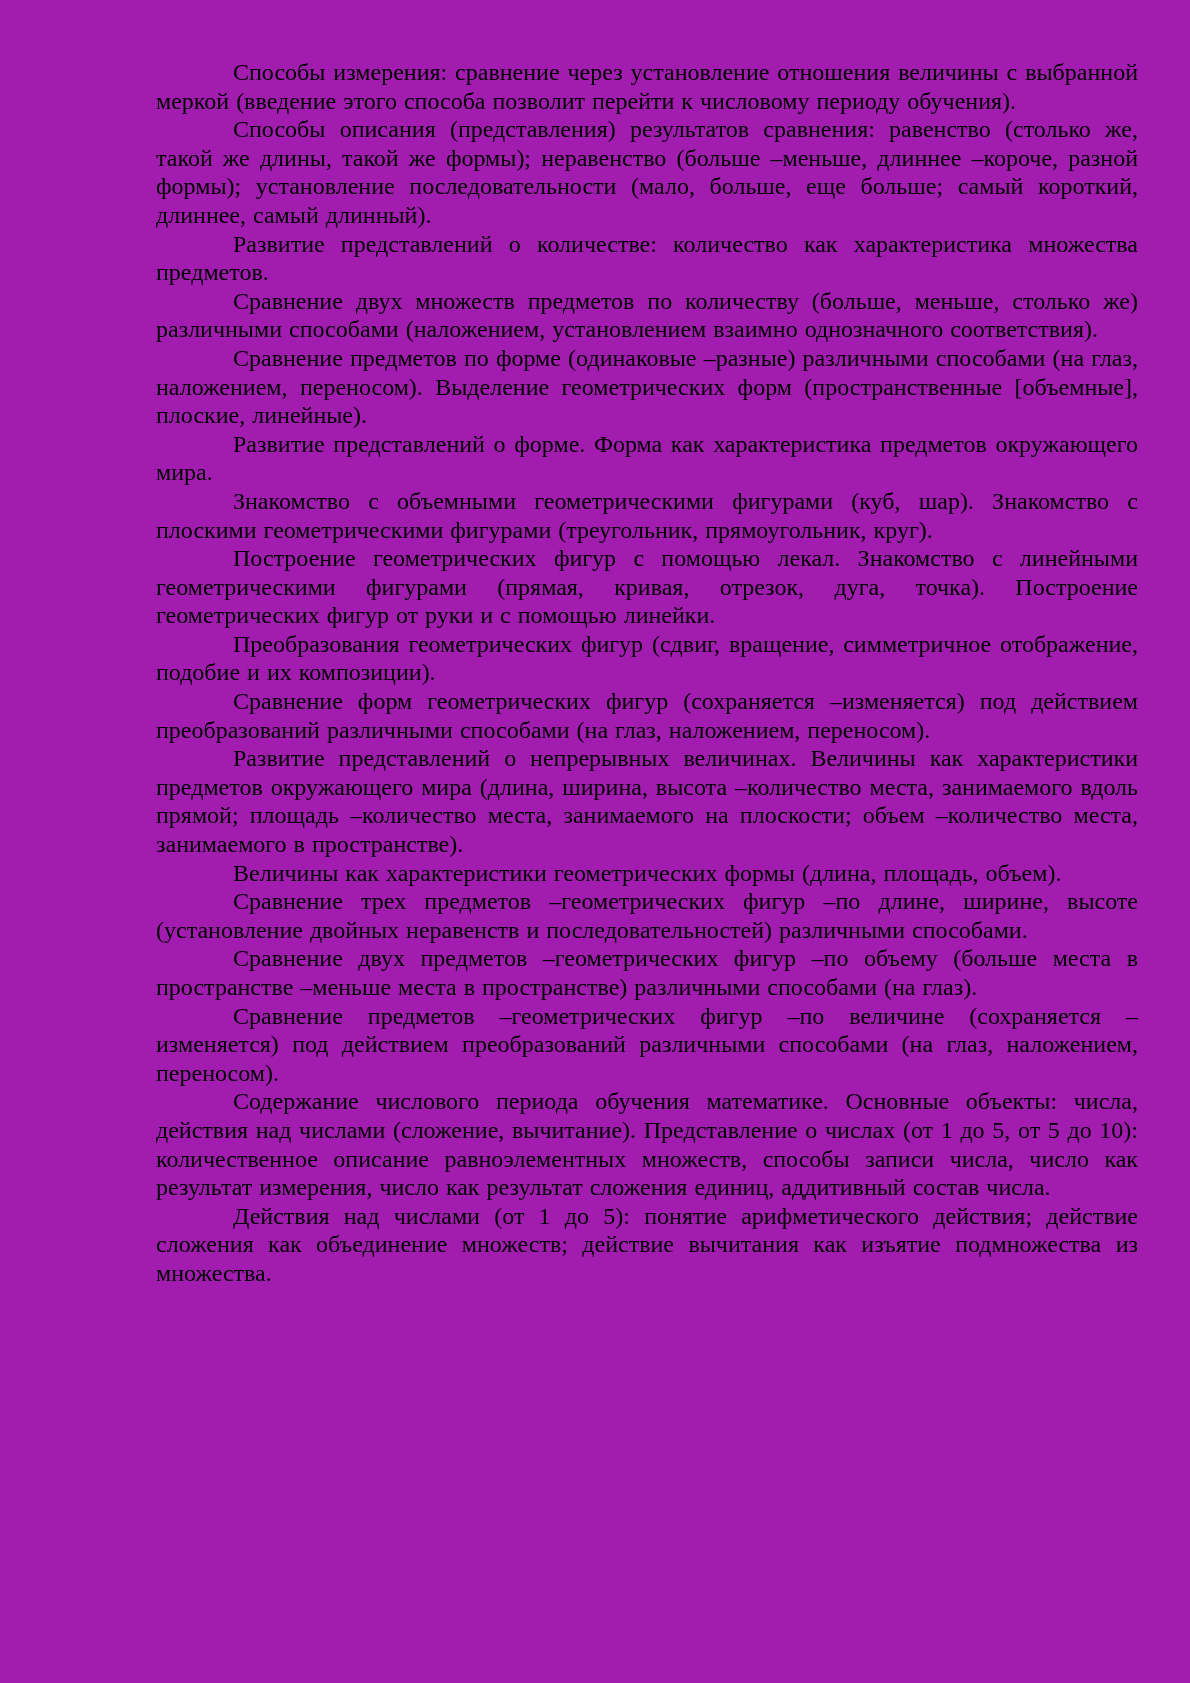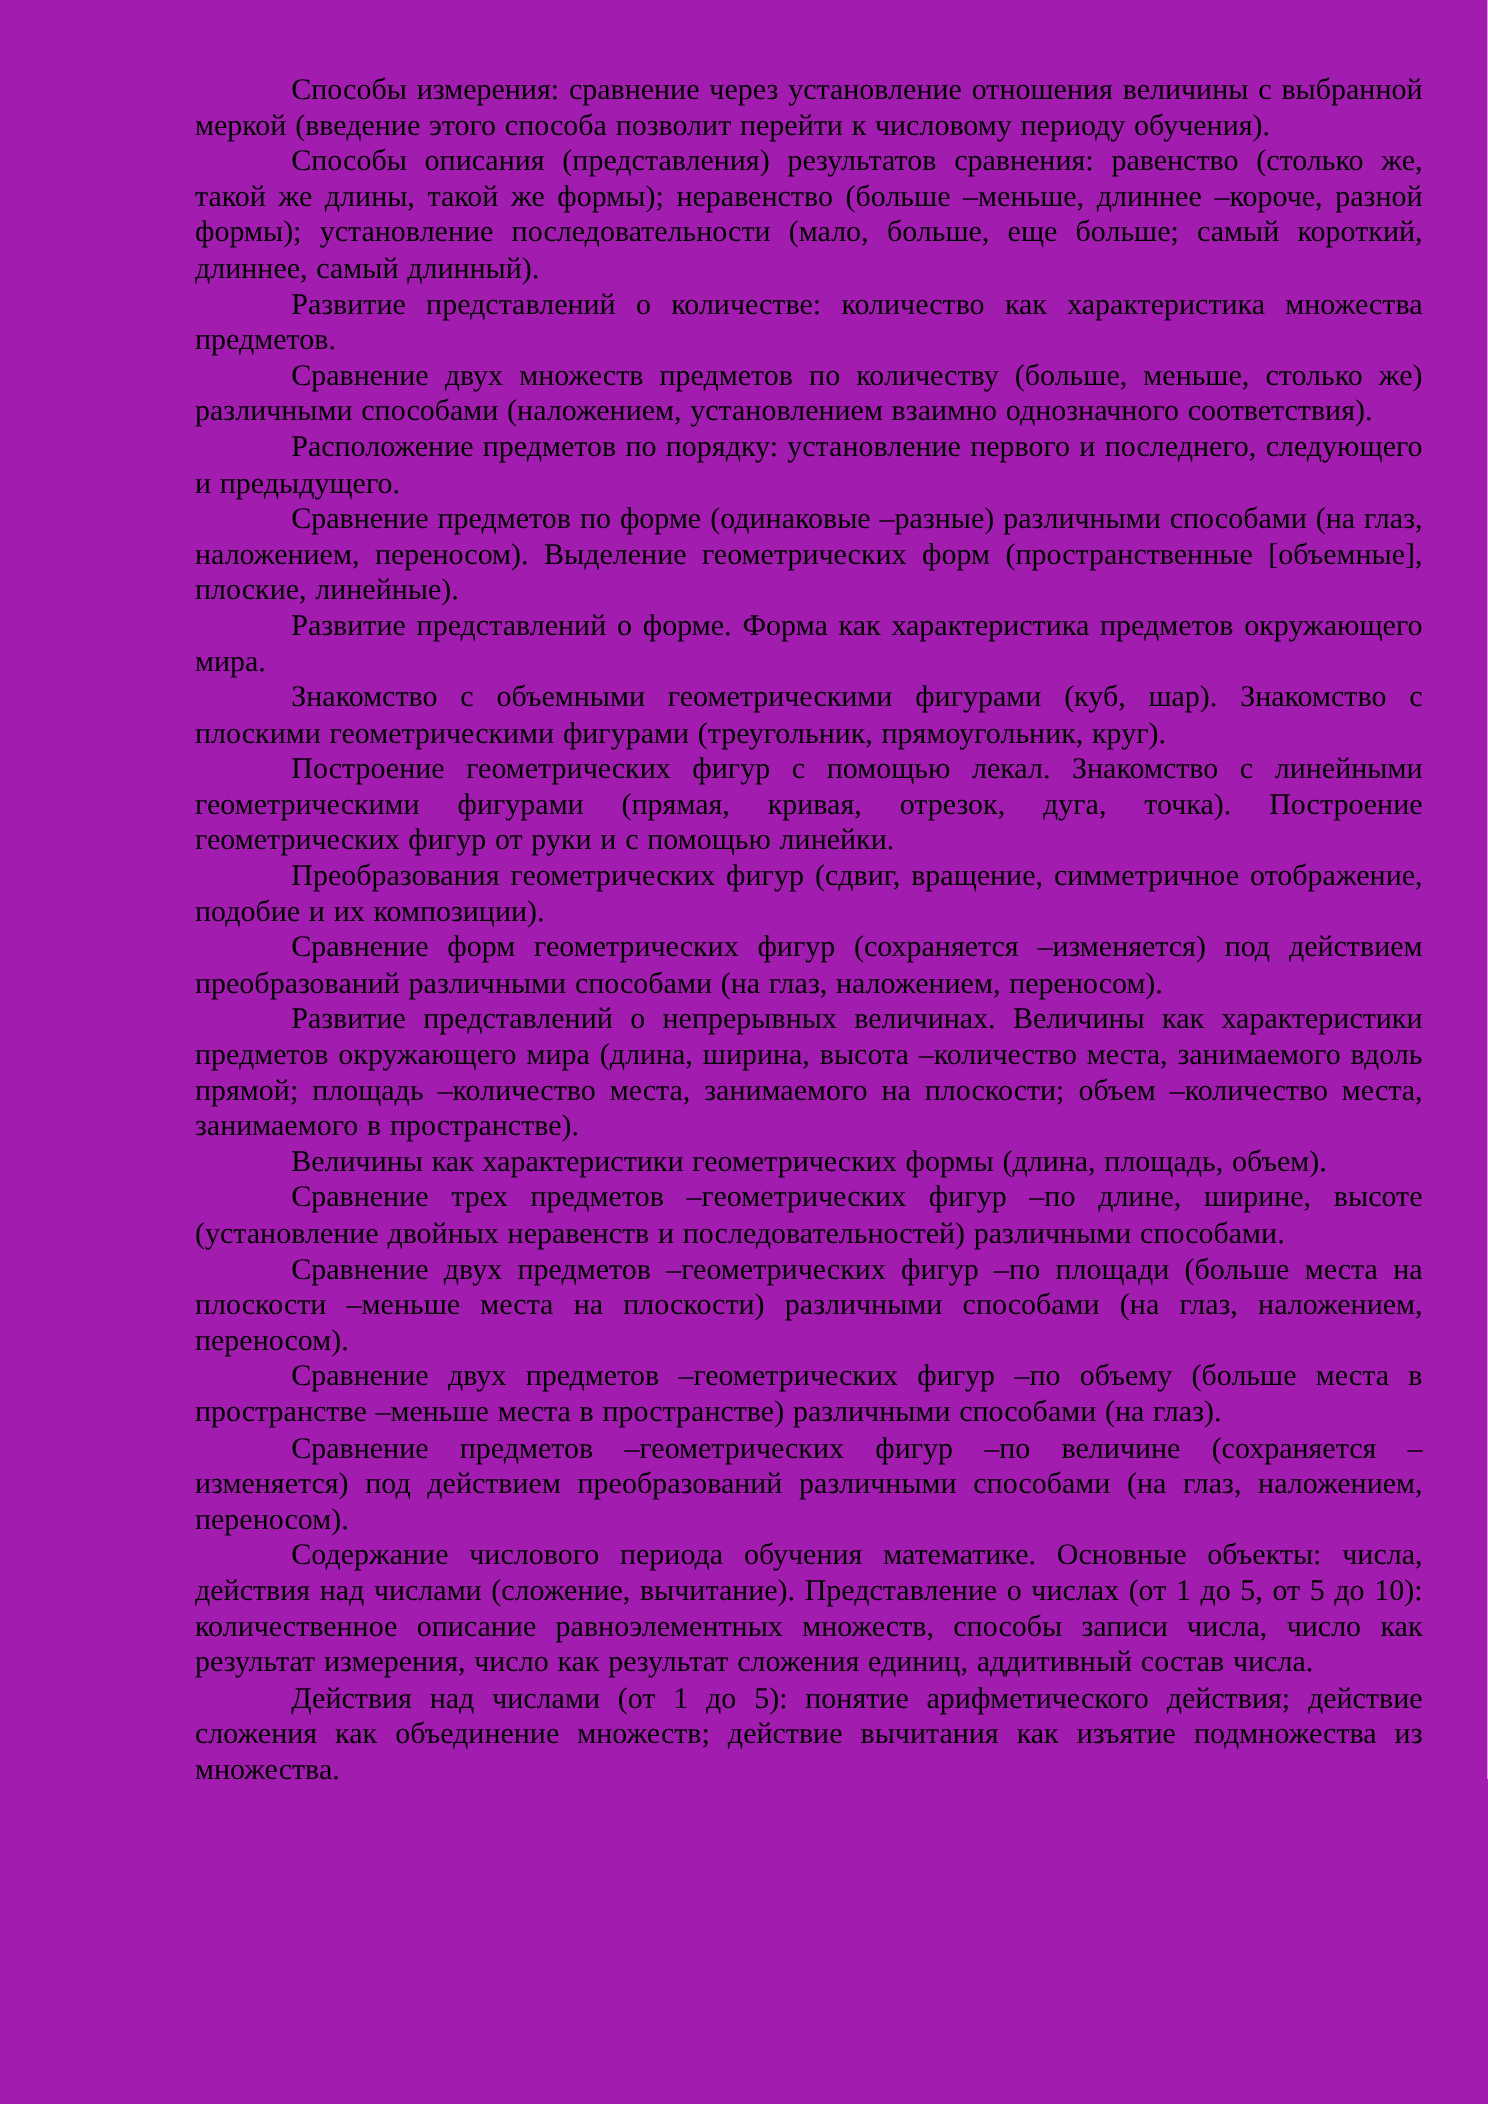--- a/index.html
+++ b/index.html
@@ -34,29 +34,27 @@
 </style>
 </head>
 <body>
 
 <div class="page">
   <div class="text-block">
     <p>Способы измерения: сравнение через установление отношения величины с выбранной меркой (введение этого способа позволит перейти к числовому периоду обучения).</p>
     <p>Способы описания (представления) результатов сравнения: равенство (столько же, такой же длины, такой же формы); неравенство (больше –меньше, длиннее –короче, разной формы); установление последовательности (мало, больше, еще больше; самый короткий, длиннее, самый длинный).</p>
     <p>Развитие представлений о количестве: количество как характеристика множества предметов.</p>
     <p>Сравнение двух множеств предметов по количеству (больше, меньше, столько же) различными способами (наложением, установлением взаимно однозначного соответствия).</p>
-    <p>Расположение предметов по порядку: установление первого и последнего, следующего и предыдущего.</p>
     <p>Сравнение предметов по форме (одинаковые –разные) различными способами (на глаз, наложением, переносом). Выделение геометрических форм (пространственные [объемные], плоские, линейные).</p>
     <p>Развитие представлений о форме. Форма как характеристика предметов окружающего мира.</p>
     <p>Знакомство с объемными геометрическими фигурами (куб, шар). Знакомство с плоскими геометрическими фигурами (треугольник, прямоугольник, круг).</p>
     <p>Построение геометрических фигур с помощью лекал. Знакомство с линейными геометрическими фигурами (прямая, кривая, отрезок, дуга, точка). Построение геометрических фигур от руки и с помощью линейки.</p>
     <p>Преобразования геометрических фигур (сдвиг, вращение, симметричное отображение, подобие и их композиции).</p>
     <p>Сравнение форм геометрических фигур (сохраняется –изменяется) под действием преобразований различными способами (на глаз, наложением, переносом).</p>
     <p>Развитие представлений о непрерывных величинах. Величины как характеристики предметов окружающего мира (длина, ширина, высота –количество места, занимаемого вдоль прямой; площадь –количество места, занимаемого на плоскости; объем –количество места, занимаемого в пространстве).</p>
     <p>Величины как характеристики геометрических формы (длина, площадь, объем).</p>
     <p>Сравнение трех предметов –геометрических фигур –по длине, ширине, высоте (установление двойных неравенств и последовательностей) различными способами.</p>
-    <p>Сравнение двух предметов –геометрических фигур –по площади (больше места на плоскости –меньше места на плоскости) различными способами (на глаз, наложением, переносом).</p>
     <p>Сравнение двух предметов –геометрических фигур –по объему (больше места в пространстве –меньше места в пространстве) различными способами (на глаз).</p>
     <p>Сравнение предметов –геометрических фигур –по величине (сохраняется – изменяется) под действием преобразований различными способами (на глаз, наложением, переносом).</p>
     <p>Содержание числового периода обучения математике. Основные объекты: числа, действия над числами (сложение, вычитание). Представление о числах (от 1 до 5, от 5 до 10): количественное описание равноэлементных множеств, способы записи числа, число как результат измерения, число как результат сложения единиц, аддитивный состав числа.</p>
     <p>Действия над числами (от 1 до 5): понятие арифметического действия; действие сложения как объединение множеств; действие вычитания как изъятие подмножества из множества.</p>
   </div>
 </div>
 
 </body></html>

